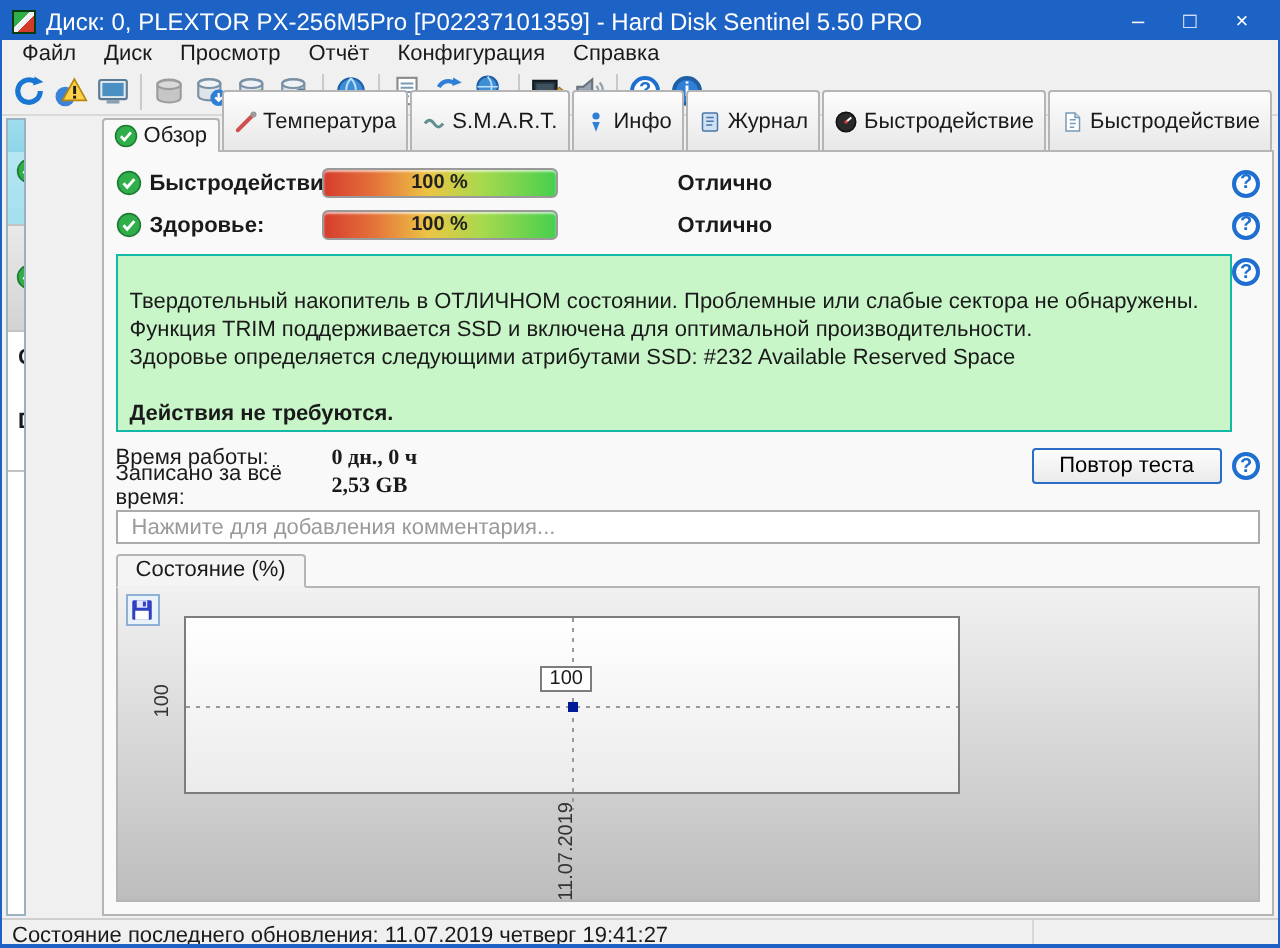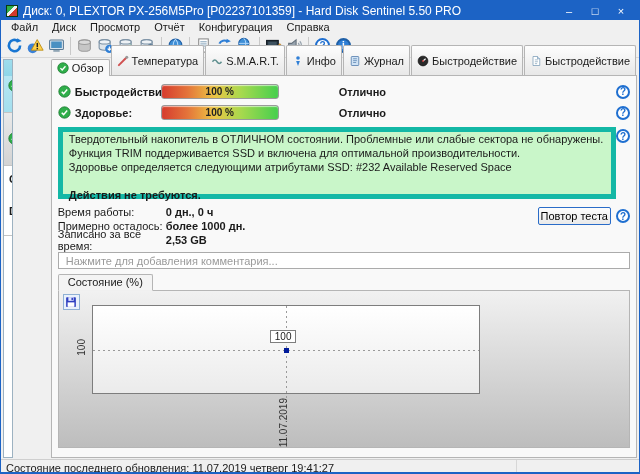--- a/index.html
+++ b/index.html
@@ -74,30 +74,30 @@
   .metric-row .m-lbl { width:86px; font-weight:bold; }
   .grad-bar { width:118px; height:15px; border:1px solid #9a9a9a; border-radius:3px;
               background:linear-gradient(90deg,#d63c2e,#e4743a 22%,#ecc544 45%,#a8d94e 68%,#46cf4e);
               box-shadow:inset 0 1px 1px rgba(255,255,255,.6);
               display:flex; align-items:center; justify-content:center; font-size:10px; font-weight:bold; color:#222;text-align:right; }
   .m-status { font-weight:bold; margin-left:20px;padding-left:40px; }
   .help-btn { margin-left:auto; width:14px; height:14px; border-radius:50%; border:2px solid #1f6fd0; background:#fff;
               color:#1f6fd0; font-weight:bold; font-size:10px; display:flex; align-items:center; justify-content:center; }
 
   .msg-row { display:flex; margin-top:4px; }
-  .msg-box { flex:1; background:#c9f6c9; border:5px solid #14b8a6; padding:0 6px; line-height:14px; height:72px; }
+  .msg-box { flex:1; background:#c9f6c9; border:1px solid #14b8a6; padding:16px 6px; line-height:14px; height:89px; }
   .msg-box .bold-line { font-weight:bold; margin-top:14px; }
   .msg-row .help-btn { margin-top:2px; }
 
   .stats-block { position:relative; margin-top:6px; }
   .stat-row { display:flex; height:14px; align-items:center; }
   .stat-lbl { width:108px; }
-  .stat-val { font-weight:bold; }
+  .stat-val { font-weight:bold;font-family:Liberation Serif, serif; }
   .retest-wrap { position:absolute; right:0; top:2px; display:flex; align-items:center; }
-  .retest-btn { border:1px solid #2a6cc8; background:linear-gradient(#fdfdfd,#eaeaea); padding:2px 2px;
+  .retest-btn { border:1px solid #2a6cc8; background:linear-gradient(#fdfdfd,#eaeaea); padding:2px 13px;
                 font-size:11px; border-radius:2px; margin-right:5px; }
 
   .comment-input { margin-top:5px; width:100%; border:1px solid #ababab; background:#fff; height:17px;
                    font-size:11px; color:#9a9a9a; padding:1px 7px; font-family:inherit; }
   .comment-input::placeholder { color:#9a9a9a; }
 
   .subtab { margin-top:5px; align-self:flex-start; border:1px solid #b5b5b5; border-bottom:1px solid #f0f0f0;
             background:#f4f4f4; padding:1px 9px 2px 9px; position:relative; z-index:2; border-radius:2px 2px 0 0; }
   .chart-panel { position:relative; border:1px solid #b5b5b5; margin-top:-1px; height:158px;
                  background:linear-gradient(#f1f1f1,#bdbdbd); }
@@ -414,24 +414,20 @@
           </div>
           <span class="help-btn">?</span>
         </div>
 
         <div class="stats-block">
           <div class="stat-row">
             <span class="stat-lbl">Время работы:</span>
             <span class="stat-val">0 дн., 0 ч</span>
           </div>
           <div class="stat-row">
-            <span class="stat-lbl">Примерно осталось:</span>
-            <span class="stat-val">более 1000 дн.</span>
-          </div>
-          <div class="stat-row">
             <span class="stat-lbl">Записано за всё время:</span>
             <span class="stat-val">2,53 GB</span>
           </div>
           <div class="retest-wrap">
             <button class="retest-btn">Повтор теста</button>
             <span class="help-btn" style="margin-left:0;">?</span>
           </div>
         </div>
 
         <input class="comment-input" placeholder="Нажмите для добавления комментария..." style="">

